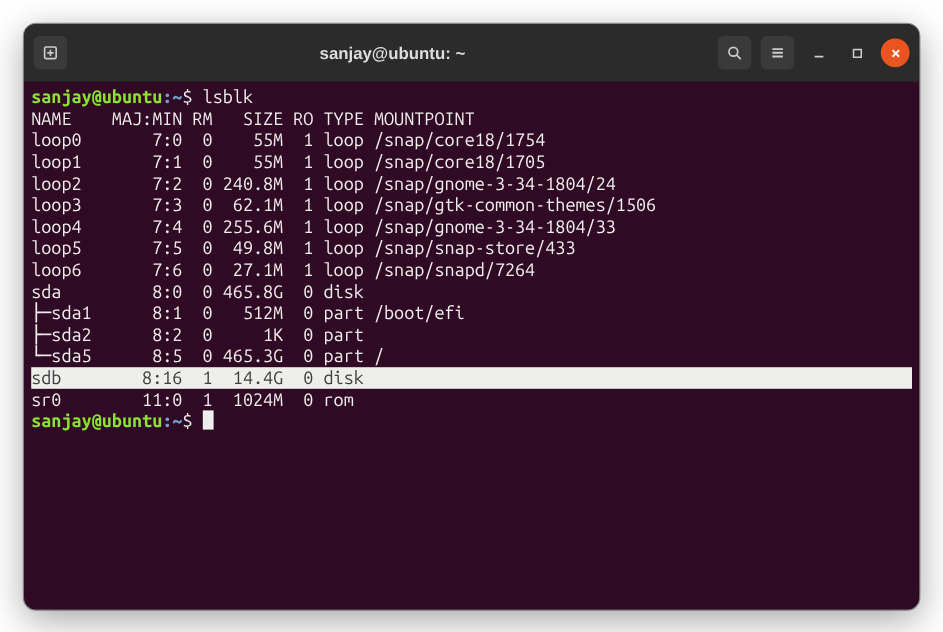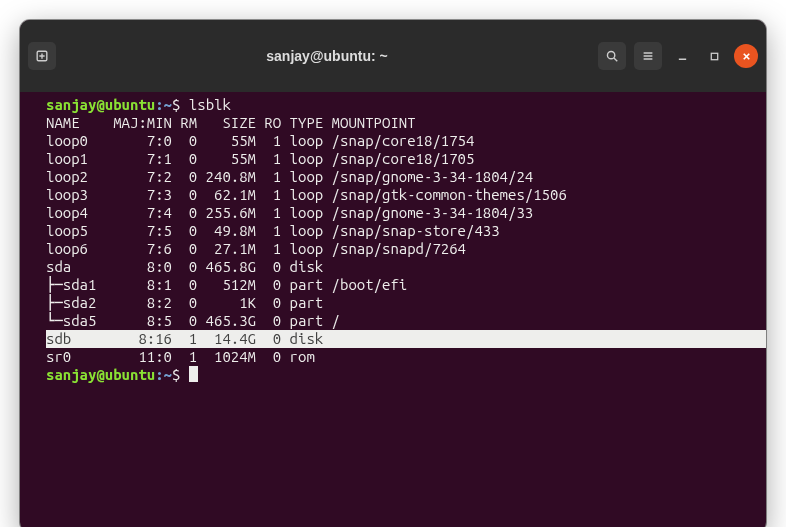--- a/index.html
+++ b/index.html
@@ -14,21 +14,21 @@
     border-radius: 10px;
     overflow: hidden;
     box-shadow: 0 8px 30px rgba(0,0,0,0.35), 0 0 0 1px rgba(0,0,0,0.4);
     background: #300a24;
   }
   .titlebar {
     height: 40px;
     background: #2b2b2b;
     display: flex;
     align-items: center;
-    padding: 16px 8px;
+    padding: 4px 8px;
     gap: 8px;
   }
   .titlebar .left, .titlebar .right {
     display: flex;
     align-items: center;
     gap: 8px;
   }
   .titlebar .center {
     flex: 1;
     text-align: center;
@@ -84,21 +84,21 @@
     display: inline-block;
     width: 100%;
   }
   .cursor-block {
     display: inline-block;
     width: 9px;
     height: 16px;
     background: #eeeeec;
     vertical-align: -2px;
   }
-  .term-row { display:block;margin-left:20px; }
+  .term-row { display:block; }
 </style>
 </head>
 <body>
 
 <div class="window">
   <div class="titlebar">
     <div class="left">
       <div class="tb-btn">
         <svg viewBox="0 0 16 16" fill="none" stroke="currentColor" stroke-width="1.6">
           <rect x="2.5" y="2.5" width="11" height="11" rx="1.5"></rect>

